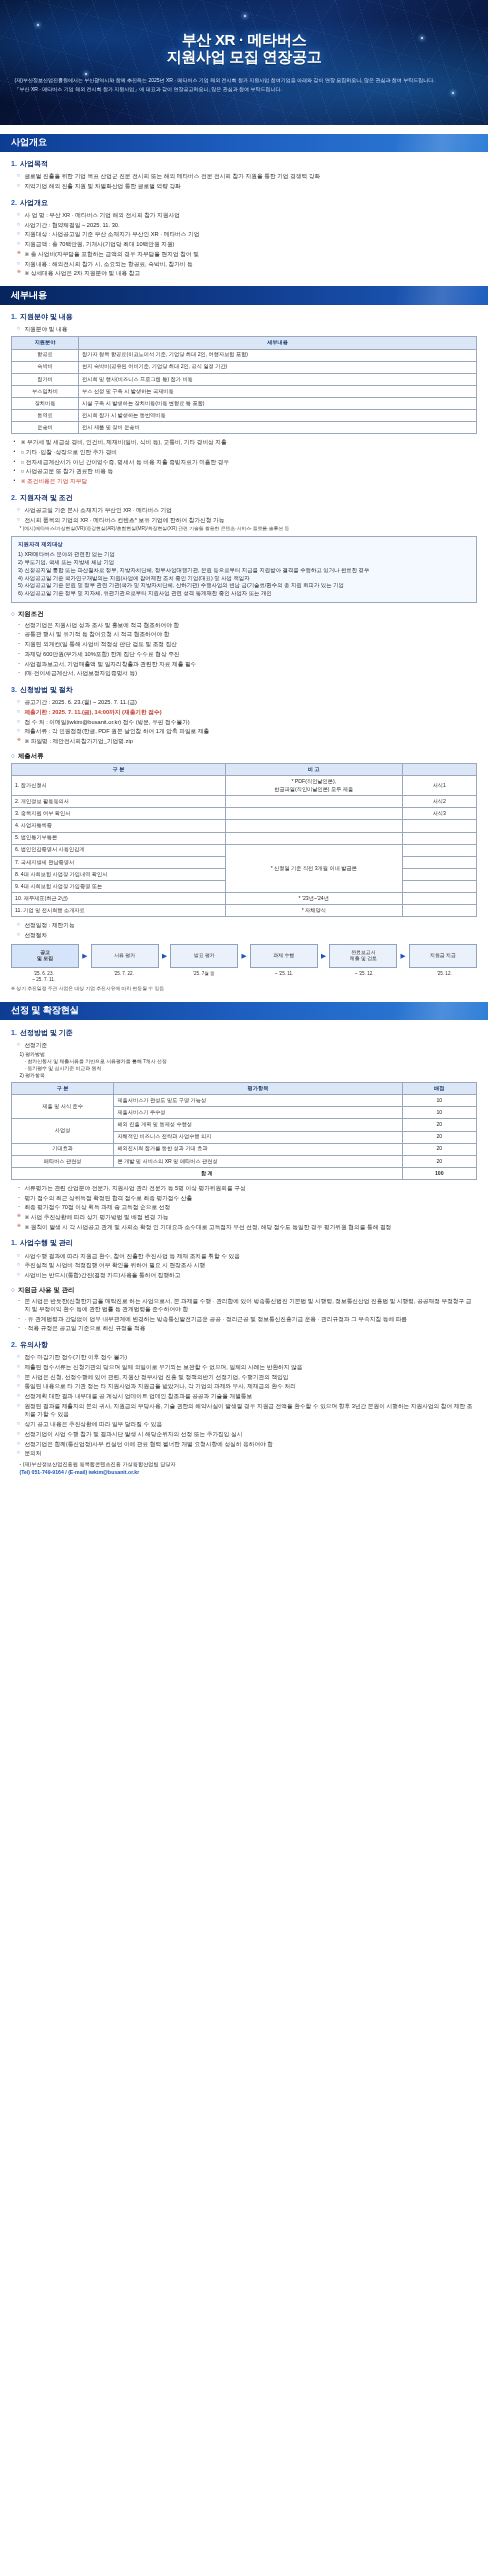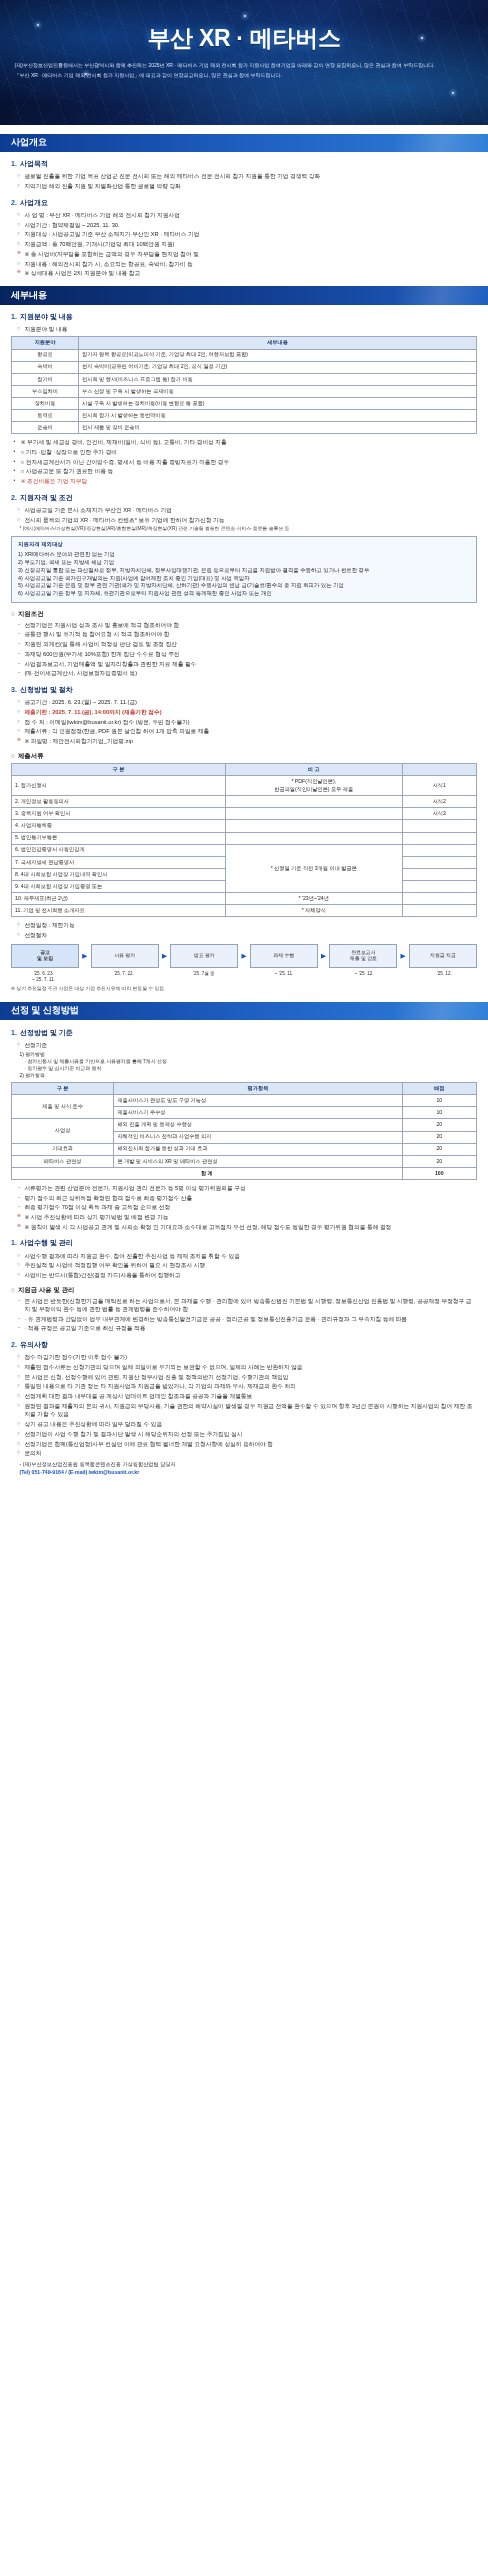--- a/index.html
+++ b/index.html
@@ -34,24 +34,24 @@
   }
   .hero .sparkle {
     position:absolute; width:1.8px; height:1.8px; border-radius:50%;
     background:#cfe8ff; box-shadow:0 0 3.7px 1.2px rgba(140,200,255,.8);
   }
   .hero-inner { position:relative; z-index:3; padding: 11px 16px 0; text-align:center; }
   .hero-title {
     font-weight: 800;
     letter-spacing: -0.3px;
     line-height: 1.16;
-    font-size: 23px;
+    font-size: 15px;
     color: #ffffff;
     text-shadow: 0 0 8.5px rgba(70,160,255,0.9), 0 1.2px 1.8px rgba(0,0,0,0.75);
-    margin: 14px 0 0;
+    margin: 20px 0 0;
   }
   .hero-title .l2 { display:block; }
   .hero-title .l3 { display:block; }
   .hero-desc {
     position: relative; z-index:3;
     margin: 9.8px 14.6px 0;
     color: #d8e6f8;
     font-size: 5px;
     line-height: 1.65;
     text-align: left;
@@ -149,20 +149,21 @@
 
   <div class="hero">
     <div class="sparkle" style="left:37px; top:24.4px;"></div>
     <div class="sparkle" style="left:85px; top:73px;"></div>
     <div class="sparkle" style="left:421px; top:37px;"></div>
     <div class="sparkle" style="left:452px; top:92px;"></div>
     <div class="sparkle" style="left:244px; top:15.3px;"></div>
     <div class="hero-inner">
       <div class="hero-title">
         <span>부산 XR · 메타버스</span>
+        <span class="l3">지원사업 모집 연장공고</span>
       </div>
     </div>
     <div class="hero-desc">
       <p>(재)부산정보산업진흥원에서는 부산광역시와 함께 추진하는 2025년 XR · 메타버스 기업 해외 전시회 참가 지원사업 참여기업을 아래와 같이 연장 모집하오니, 많은 관심과 참여 부탁드립니다.</p>
       <p>「부산 XR · 메타버스 기업 해외 전시회 참가 지원사업」에 대표과 같이 연장공고하오니, 많은 관심과 참여 부탁드립니다.</p>
     </div>
   </div>
 
   <div class="sec-bar">
     <span>사업개요</span>
@@ -419,21 +420,21 @@
       <div>~ '25. 11.</div>
       <div style="flex:0 0 8.5px"></div>
       <div>~ '25. 12.</div>
       <div style="flex:0 0 8.5px"></div>
       <div>'25. 12.</div>
     </div>
     <div class="mini" style="margin-top:2.4px">※ 상기 추진일정 주관 사업은 대상 기업 추진사유에 따라 변동될 수 있음</div>
   </div>
 
   <div class="sec-bar">
-    <span>선정 및 신청방법</span>
+    <span>선정 및 확장현실</span>
   </div>
 
   <div class="content">
     <div class="h2">
       <span class="num">1.</span>
         <span>선정방법 및 기준</span>
     </div>
     <ul class="lst">
       <li>선정기준</li>
     </ul>

